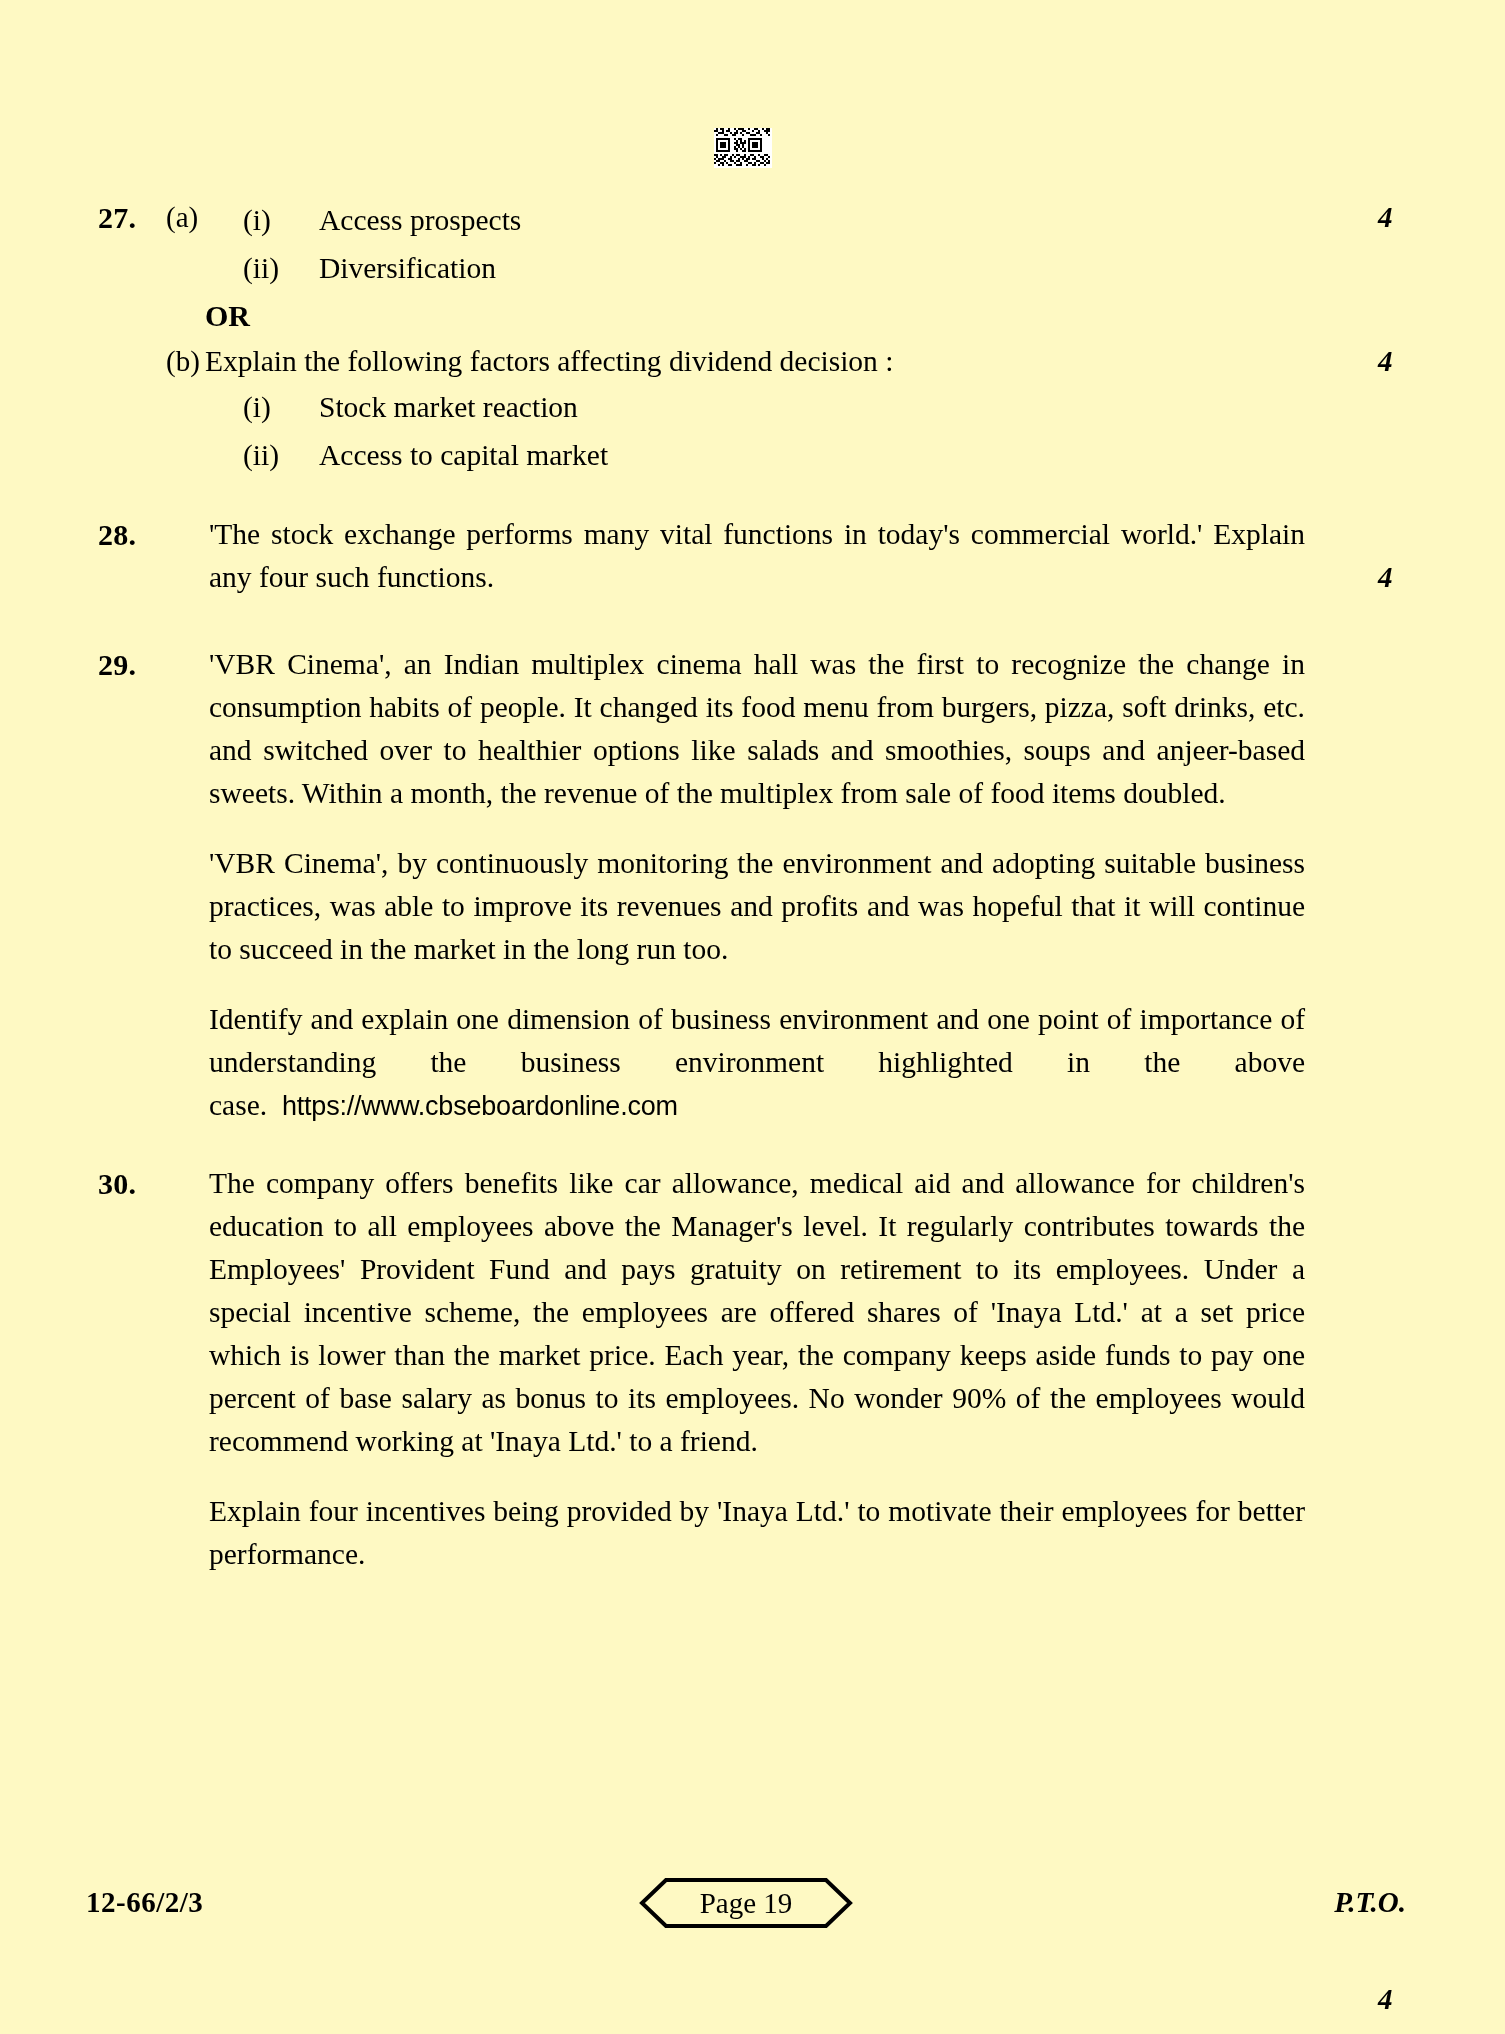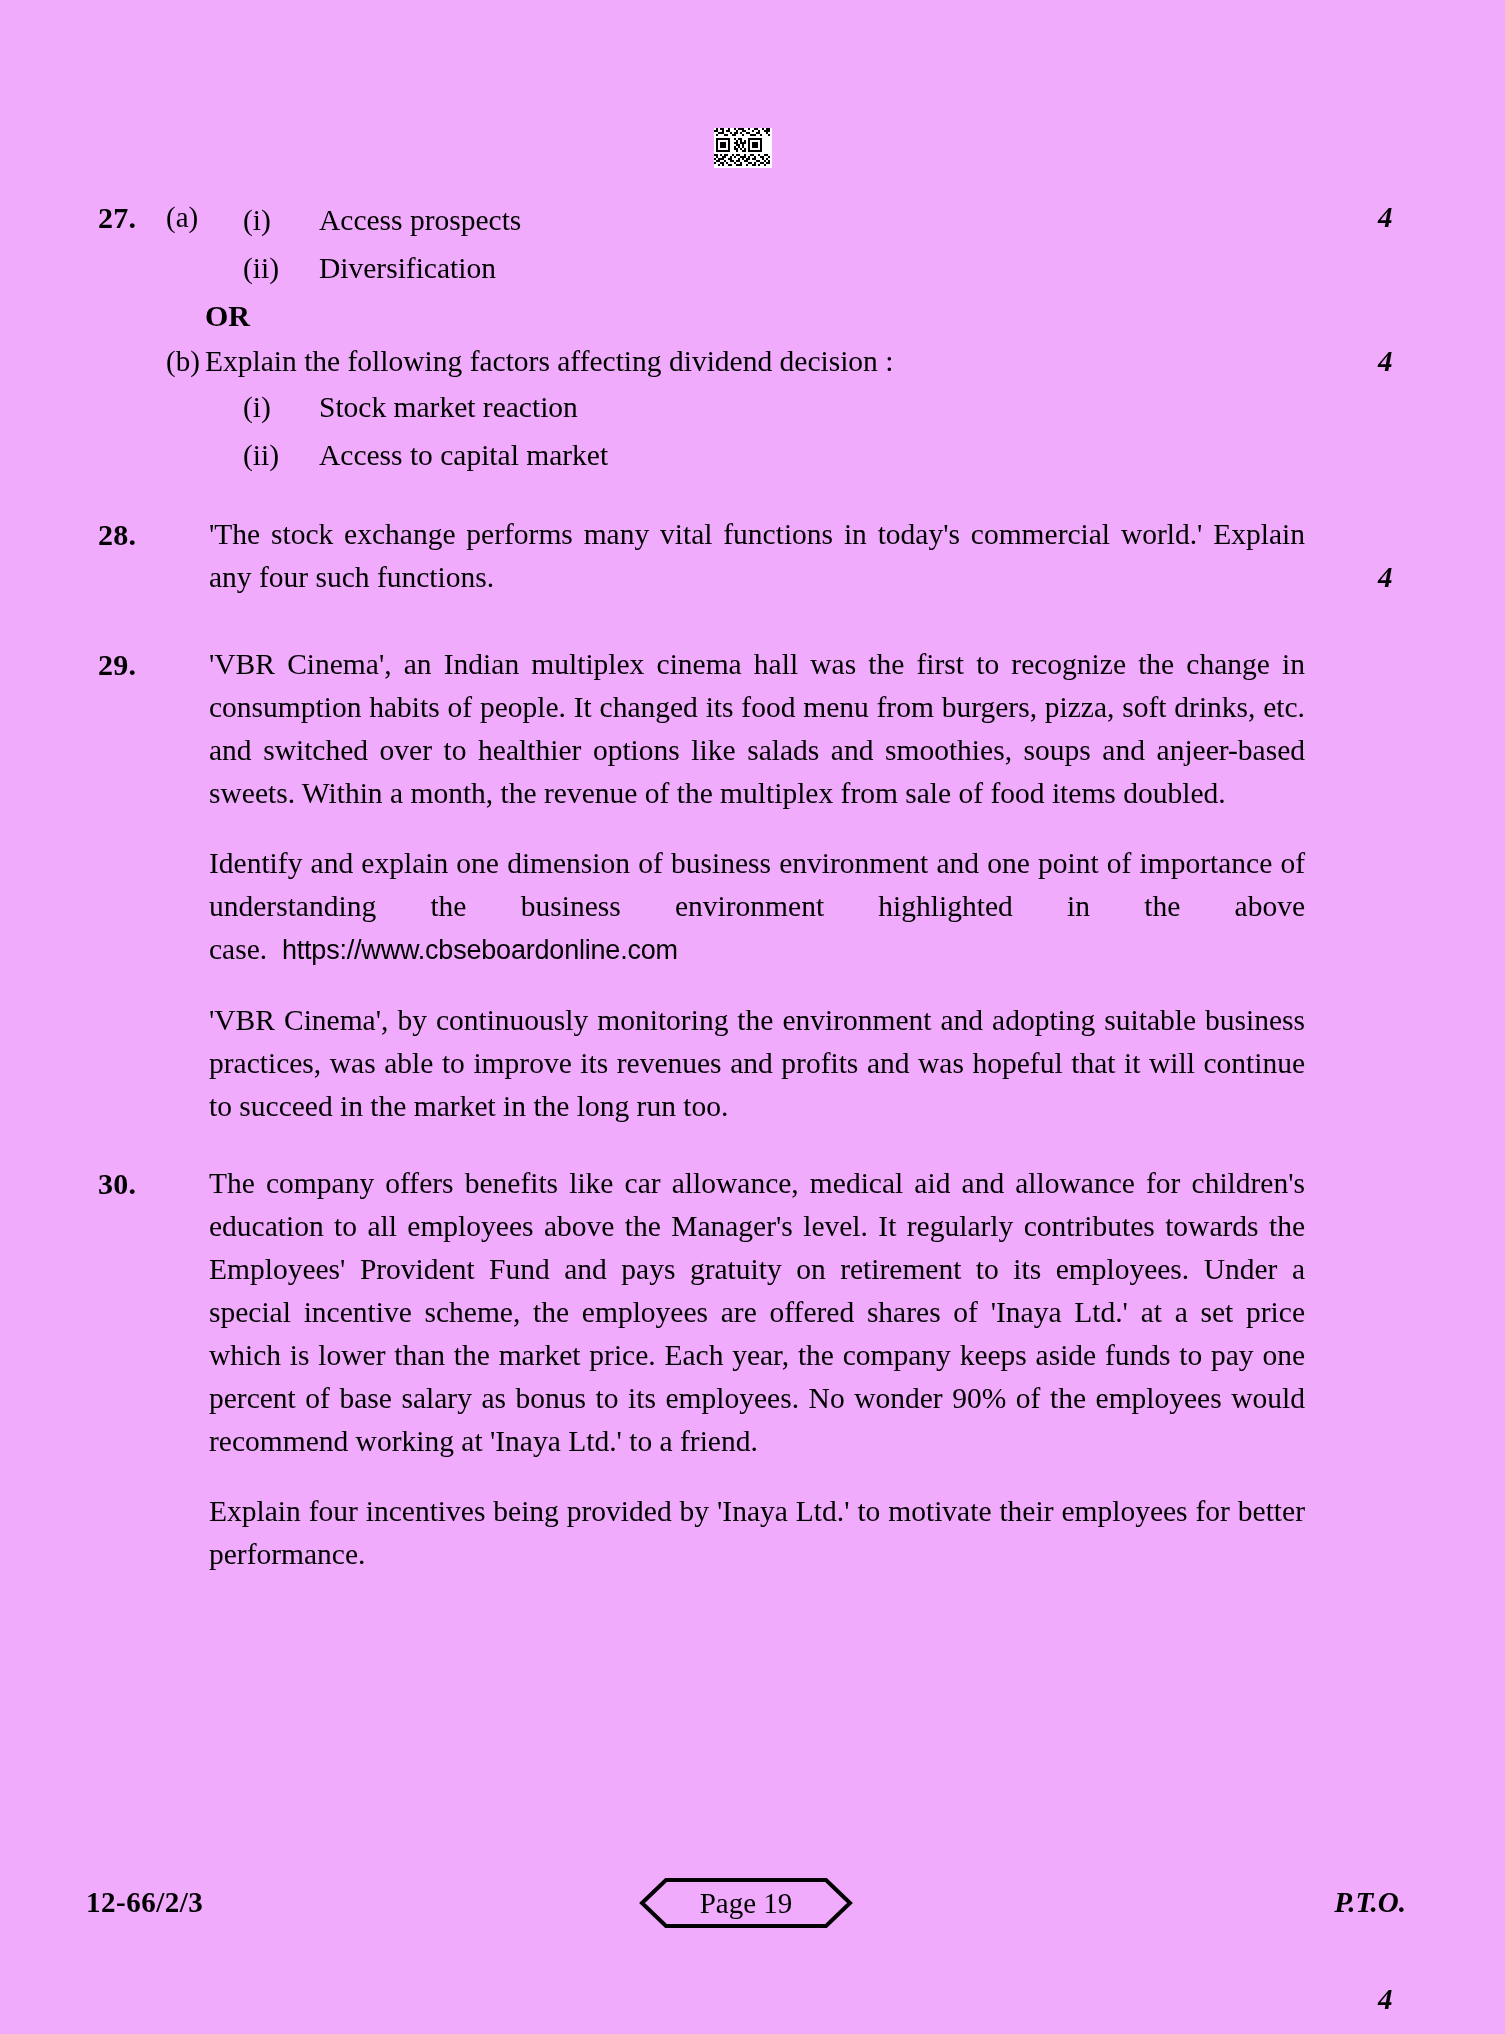--- a/index.html
+++ b/index.html
@@ -15,21 +15,21 @@
     color: #000000;
     position: relative;
     overflow: hidden;
   }
 
   .page {
     position: absolute;
     left: 0; top: 0;
     width: 1505px;
     height: 2034px;
-    background: #f0abfc;
+    background: #fef9c3;
   }
 
   
   .qr-wrap {
     position: absolute;
     left: 714px;
     top: 128px;
     width: 58px;
     height: 40px;
   }
@@ -350,22 +350,22 @@
         <p>'The stock exchange performs many vital functions in today's commercial world.' Explain any four such functions.</p>
       </div>
     </div>
 
     <div class="spacer-lg"></div>
 
     <div class="qrow">
       <span class="qnum">29.</span>
       <div class="qbody">
         <p>'VBR Cinema', an Indian multiplex cinema hall was the first to recognize the change in consumption habits of people. It changed its food menu from burgers, pizza, soft drinks, etc. and switched over to healthier options like salads and smoothies, soups and anjeer-based sweets. Within a month, the revenue of the multiplex from sale of food items doubled.</p>
+        <p>'VBR Cinema', by continuously monitoring the environment and adopting suitable business practices, was able to improve its revenues and profits and was hopeful that it will continue to succeed in the market in the long run too.</p>
         <p><span>Identify and explain one dimension of business environment and one point of importance of understanding the business environment highlighted in the above case.</span>&nbsp;&nbsp;<span class="url-inline">https://www.cbseboardonline.com</span></p>
-        <p>'VBR Cinema', by continuously monitoring the environment and adopting suitable business practices, was able to improve its revenues and profits and was hopeful that it will continue to succeed in the market in the long run too.</p>
       </div>
     </div>
 
     <div class="spacer-md"></div>
 
     <div class="qrow">
       <span class="qnum">30.</span>
       <span class="marks" style="top:816px;">4</span>
       <div class="qbody">
         <p>The company offers benefits like car allowance, medical aid and allowance for children's education to all employees above the Manager's level. It regularly contributes towards the Employees' Provident Fund and pays gratuity on retirement to its employees. Under a special incentive scheme, the employees are offered shares of 'Inaya Ltd.' at a set price which is lower than the market price. Each year, the company keeps aside funds to pay one percent of base salary as bonus to its employees. No wonder 90% of the employees would recommend working at 'Inaya Ltd.' to a friend.</p>

